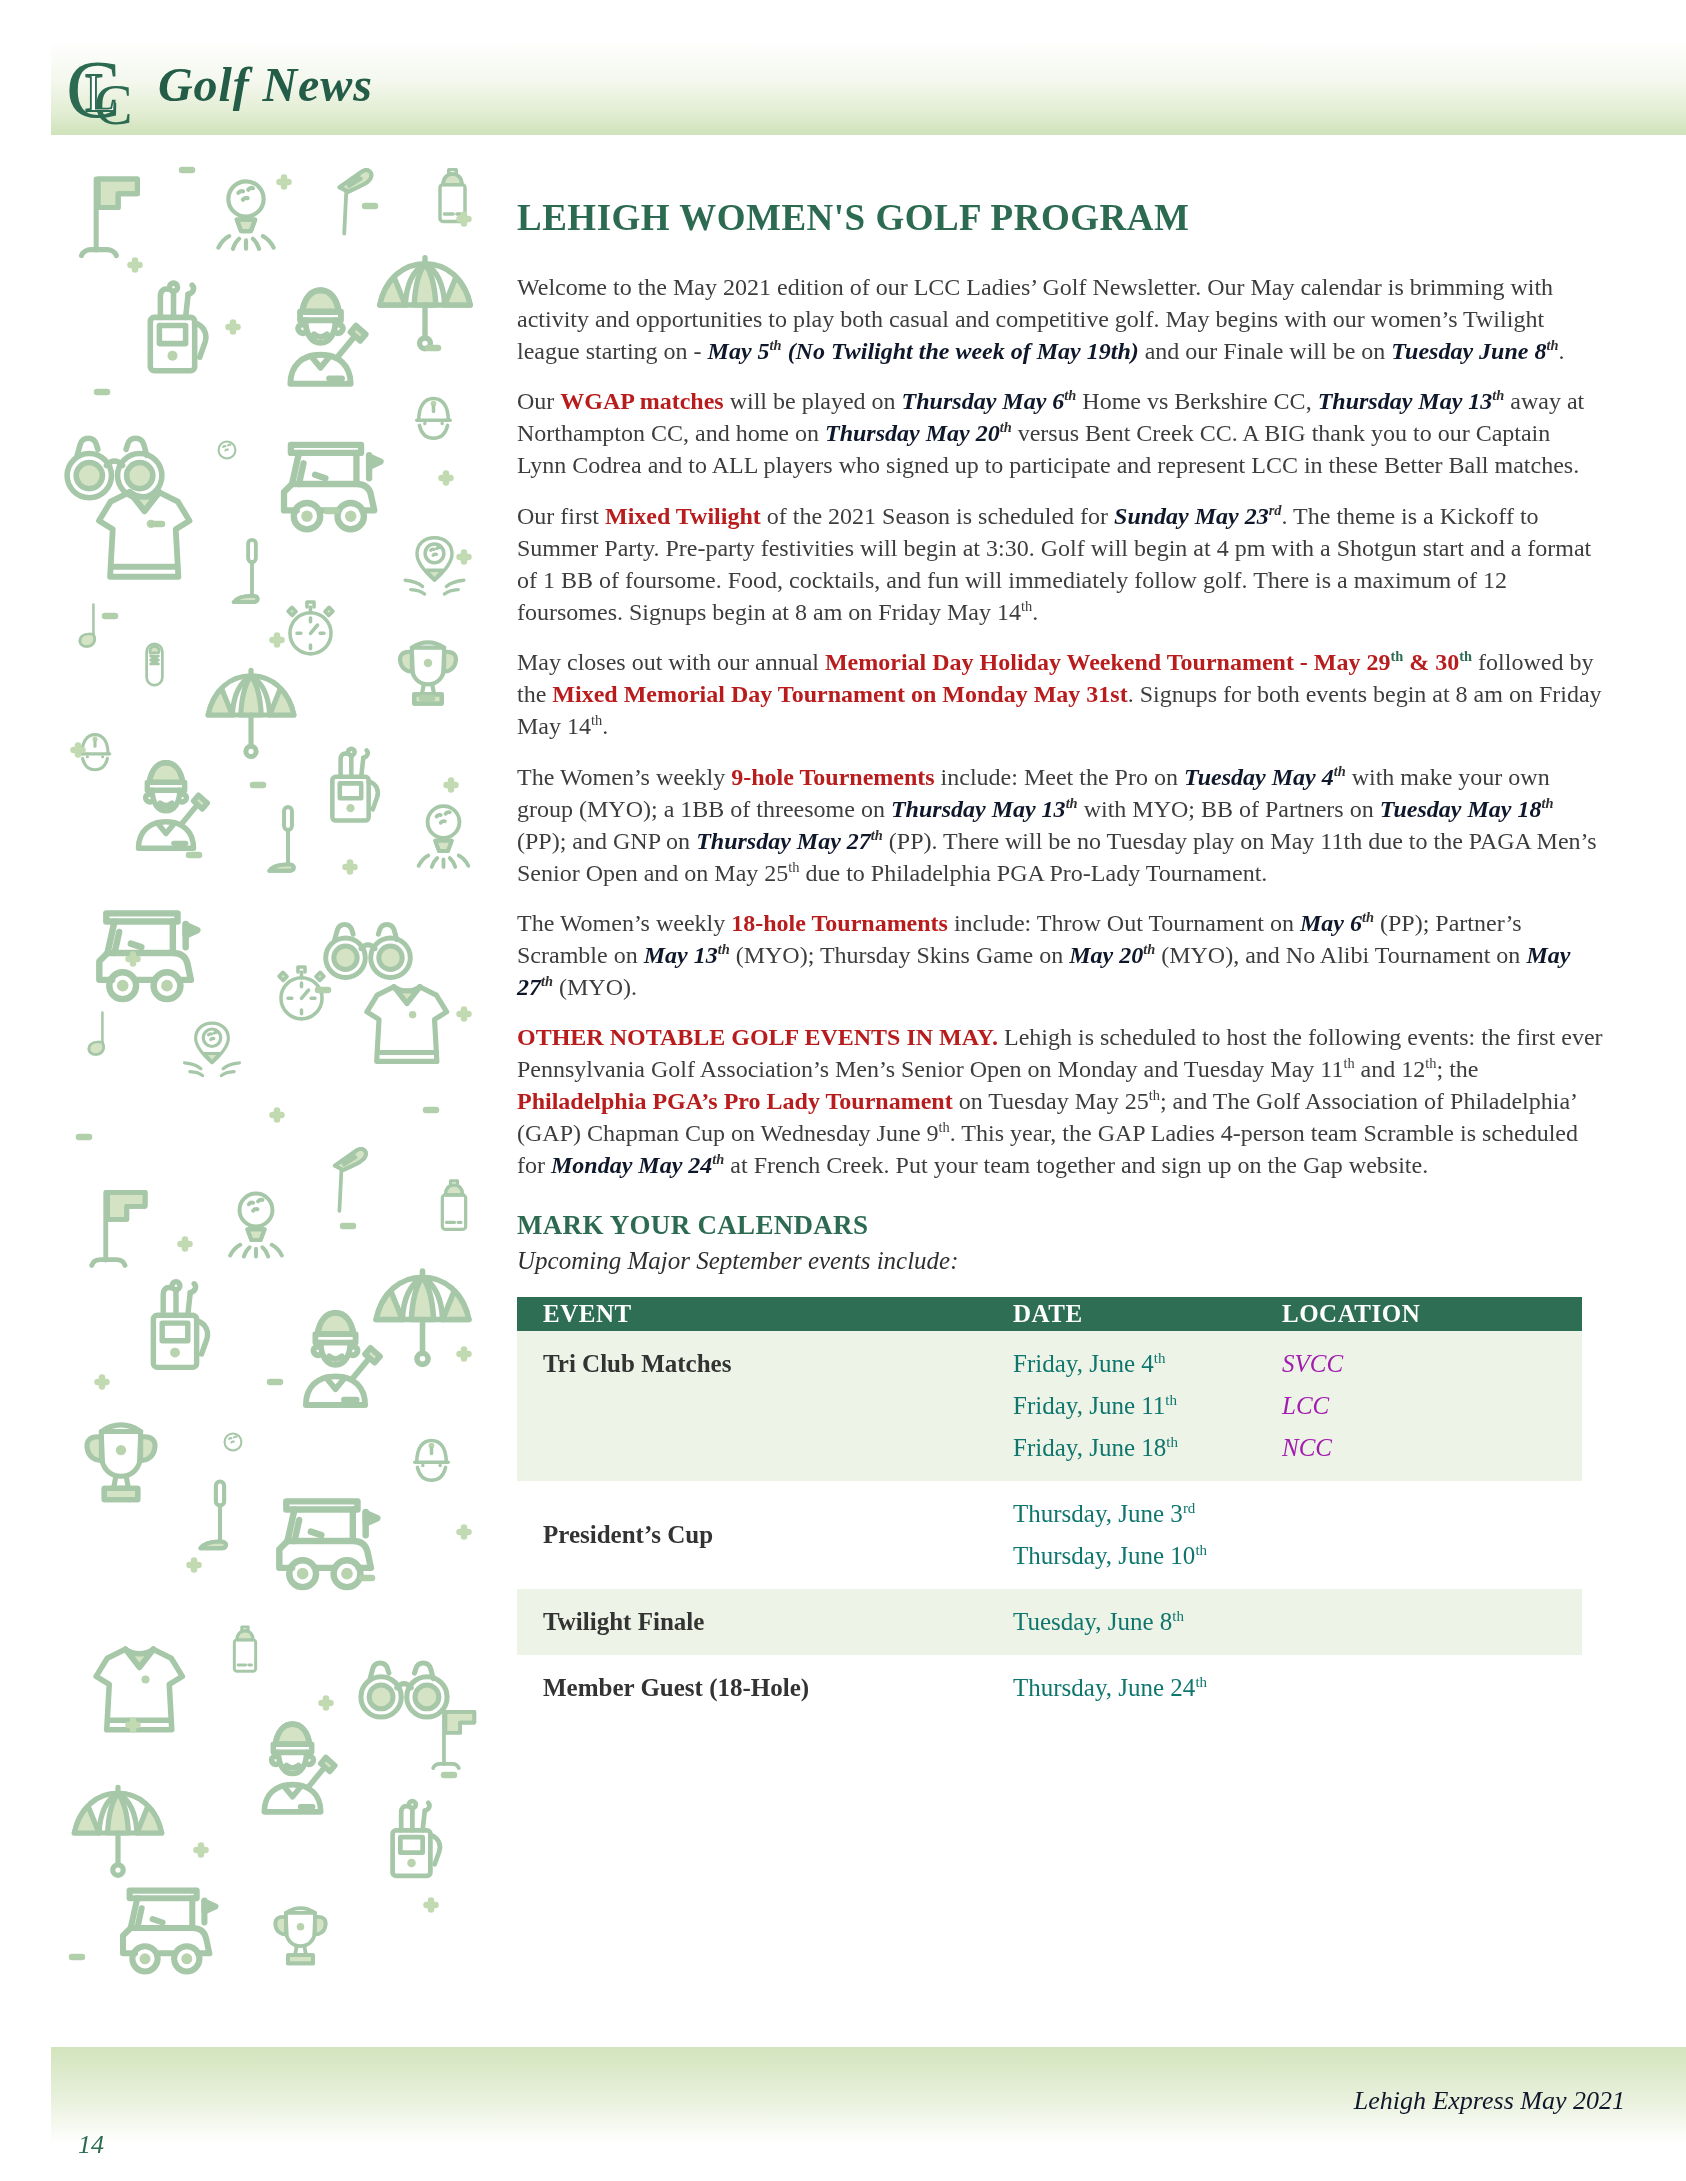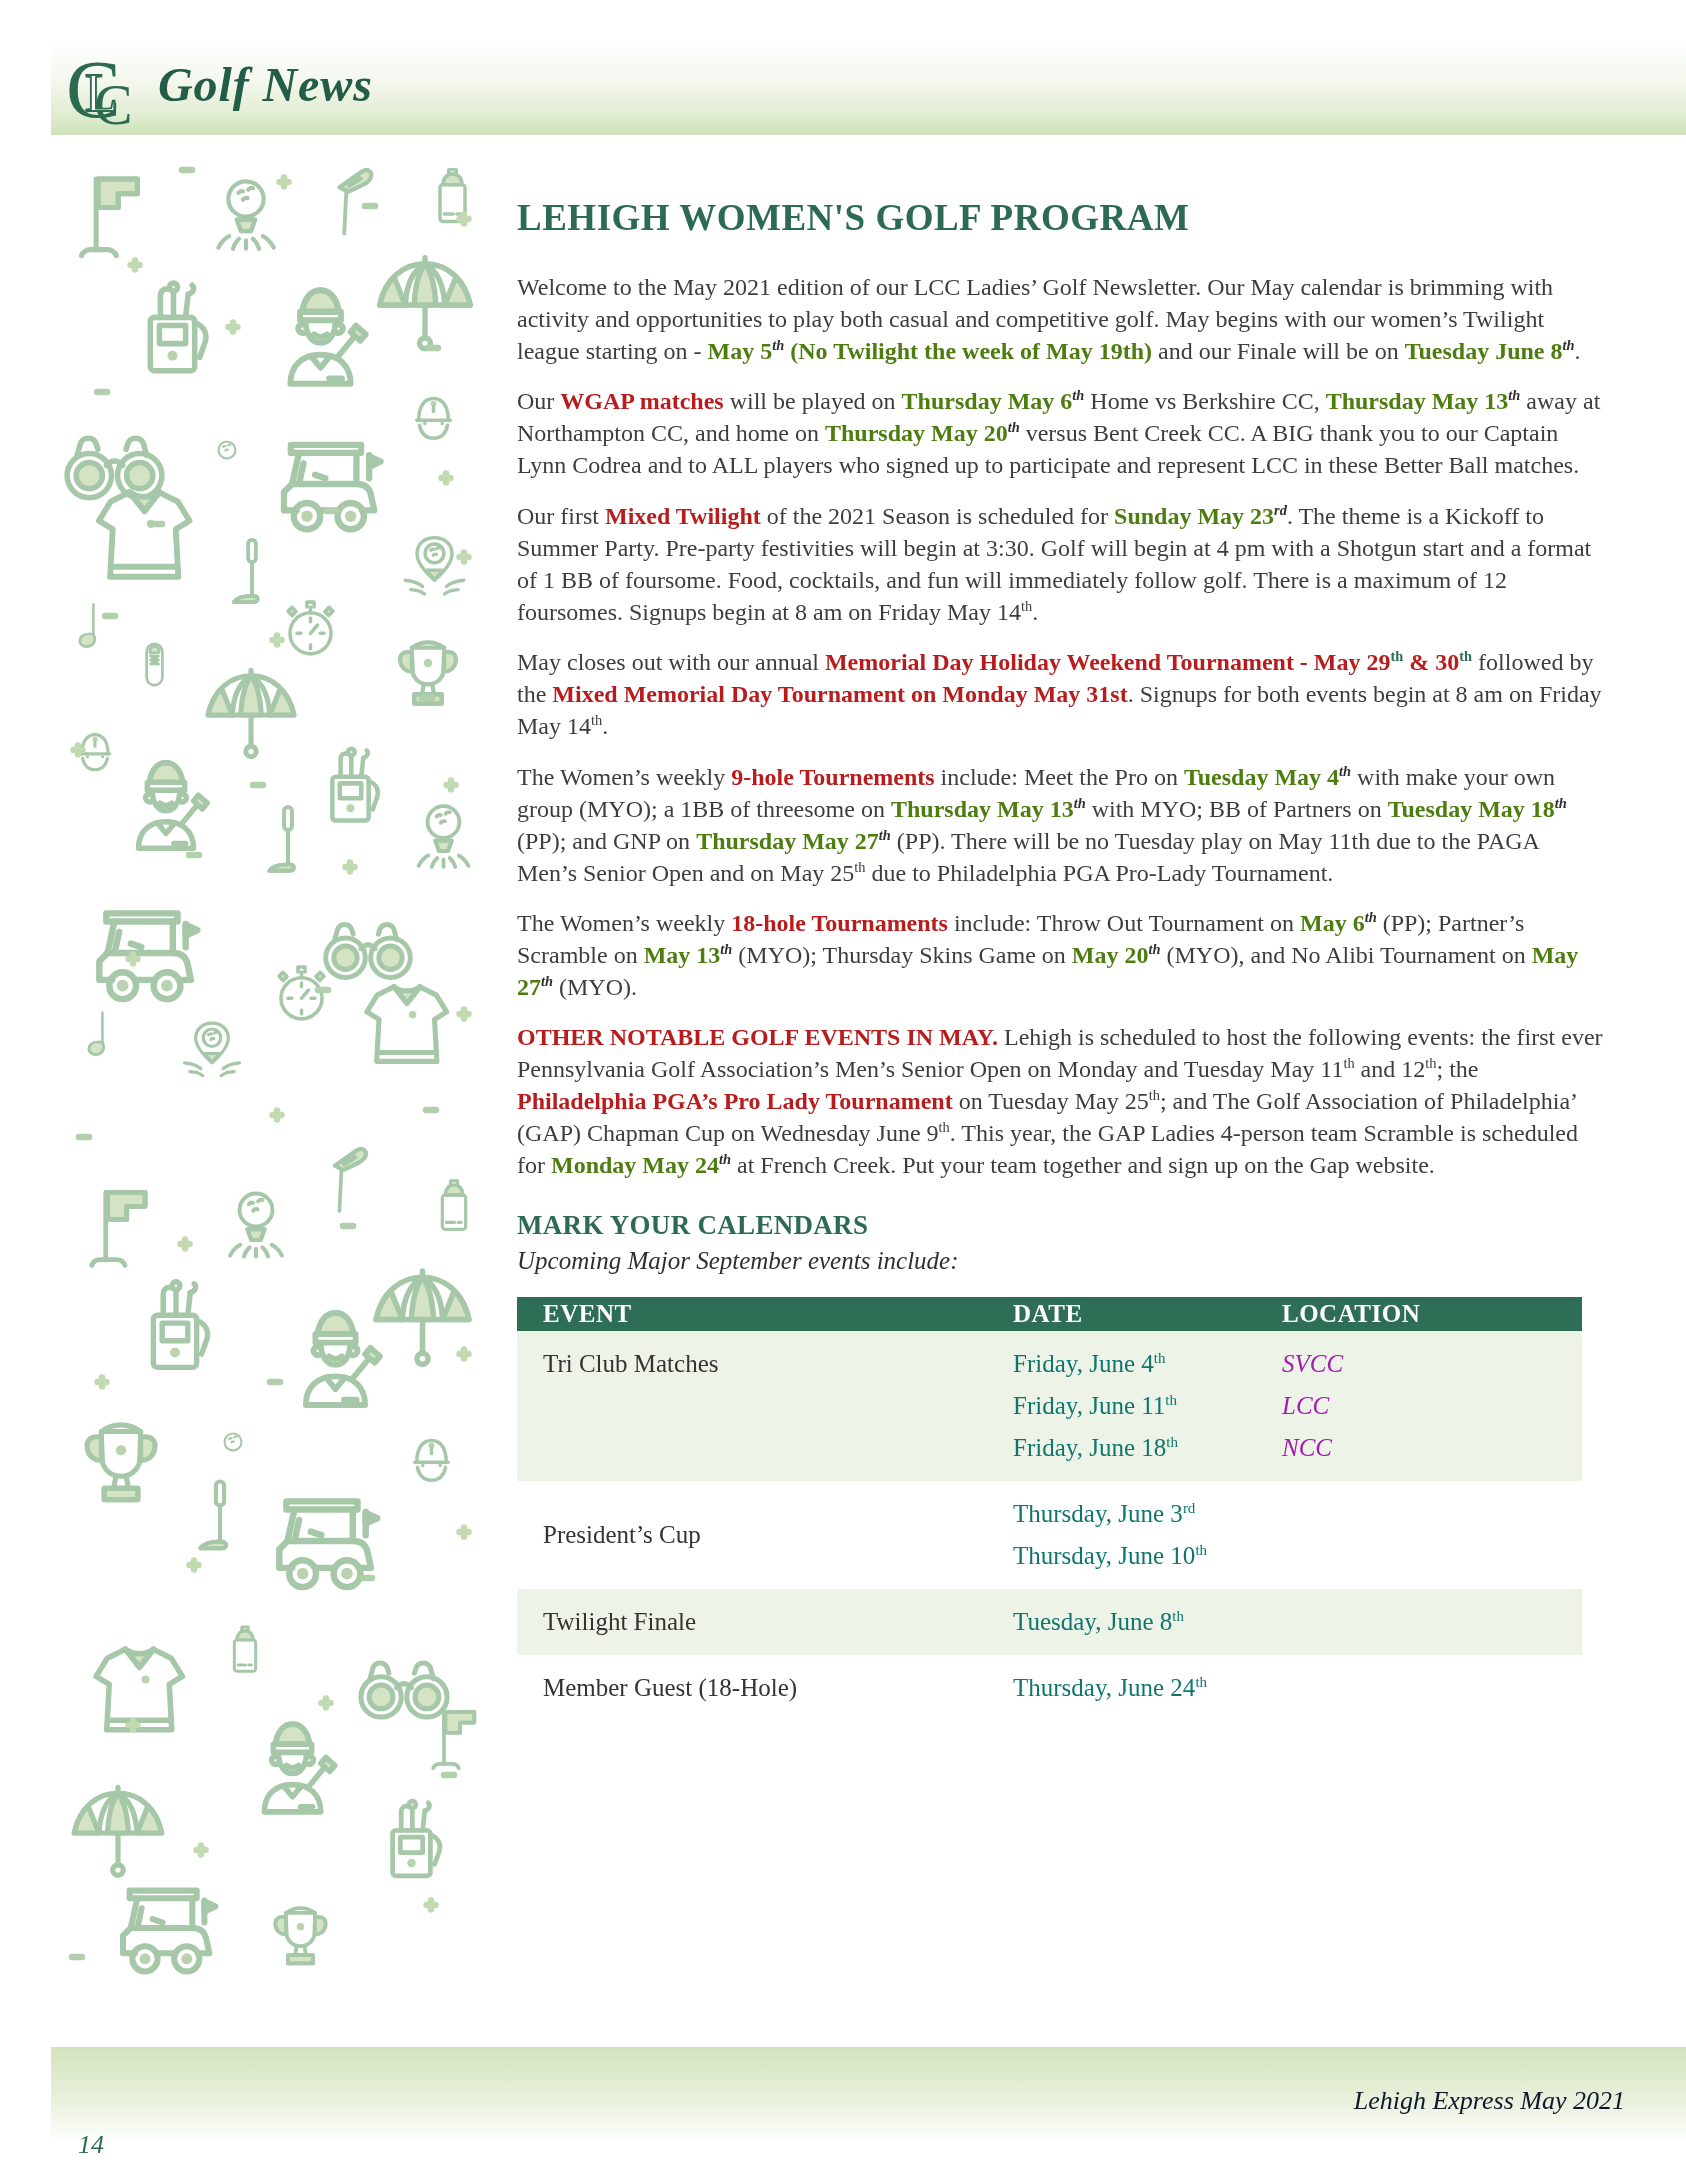--- a/index.html
+++ b/index.html
@@ -23,38 +23,38 @@
   #sym-plus path,#sym-minus path{stroke:currentColor;stroke-width:6.5;}
   .dicon.plus{color:#c2dab2;}
   .dicon.minus{color:#b0cfaa;}
 
   
   .main{position:absolute;left:517px;top:186px;width:1087px;margin-top:12px;}
   .title{font-size:37px;line-height:40px;font-weight:bold;color:#2c6b52;margin:0 0 33px;
     letter-spacing:0.5px;}
   .main p{font-size:24px;line-height:32px;color:#3d3d3d;margin:0 0 18.4px;}
   .seg-n{color:#3d3d3d;}
-  .seg-bi{font-weight:bold;color:#4d7c0f;}
+  .seg-bi{font-weight:bold;font-style:italic;color:#0f172a;}
   .seg-bg{font-weight:bold;color:#b91c1c;}
   sup{font-size:60%;line-height:0;vertical-align:super;}
   sup.seg-bi{font-weight:bold;font-style:italic;color:#303030;}
   sup.seg-bg{font-weight:bold;color:#2c6b52;}
 
   .cal-heading{font-size:27px;font-weight:bold;color:#2c6b52;margin:29px 0 5.5px;letter-spacing:0.3px;}
   .cal-sub{font-size:25px;font-style:italic;color:#2f2f2f;margin:0 0 22px;}
 
   
   .etable{width:1065px;}
   .thead{display:grid;grid-template-columns:470px 269px 326px;background:#2d6e55;height:34px;
     align-items:center;}
   .thead div{color:#ffffff;font-weight:bold;font-size:25px;padding-left:26px;letter-spacing:0.5px;}
   .trow{display:grid;grid-template-columns:470px 269px 326px;align-items:start;padding:12px 0;}
   .trow.shaded{background:#edf3e6;}
   .trow:nth-child(2){align-items:center;}
-  .trow .event{font-weight:normal;font-size:25px;color:#333333;padding-left:26px;line-height:42px;}
+  .trow .event{font-weight:bold;font-size:25px;color:#333333;padding-left:26px;line-height:42px;}
   .trow .dates{font-size:25px;color:#0f766e;line-height:42px;padding-left:26px;}
   .trow .locs{font-size:25px;font-style:italic;color:#a21caf;line-height:42px;padding-left:26px;}
 
   
   .band-bottom{position:absolute;left:51px;right:0;top:2047px;height:97px;
     background:linear-gradient(180deg,#d2e4bd 0%,#e9f1dd 55%,#ffffff 100%);}
   .page-num{position:absolute;left:78px;top:2086px;font-size:26px;font-style:italic;color:#2e6a50;margin-top:44px;}
   .edition{position:absolute;right:61px;top:2086px;font-size:26px;font-style:italic;color:#0f172a;}
 </style>
 </head>

